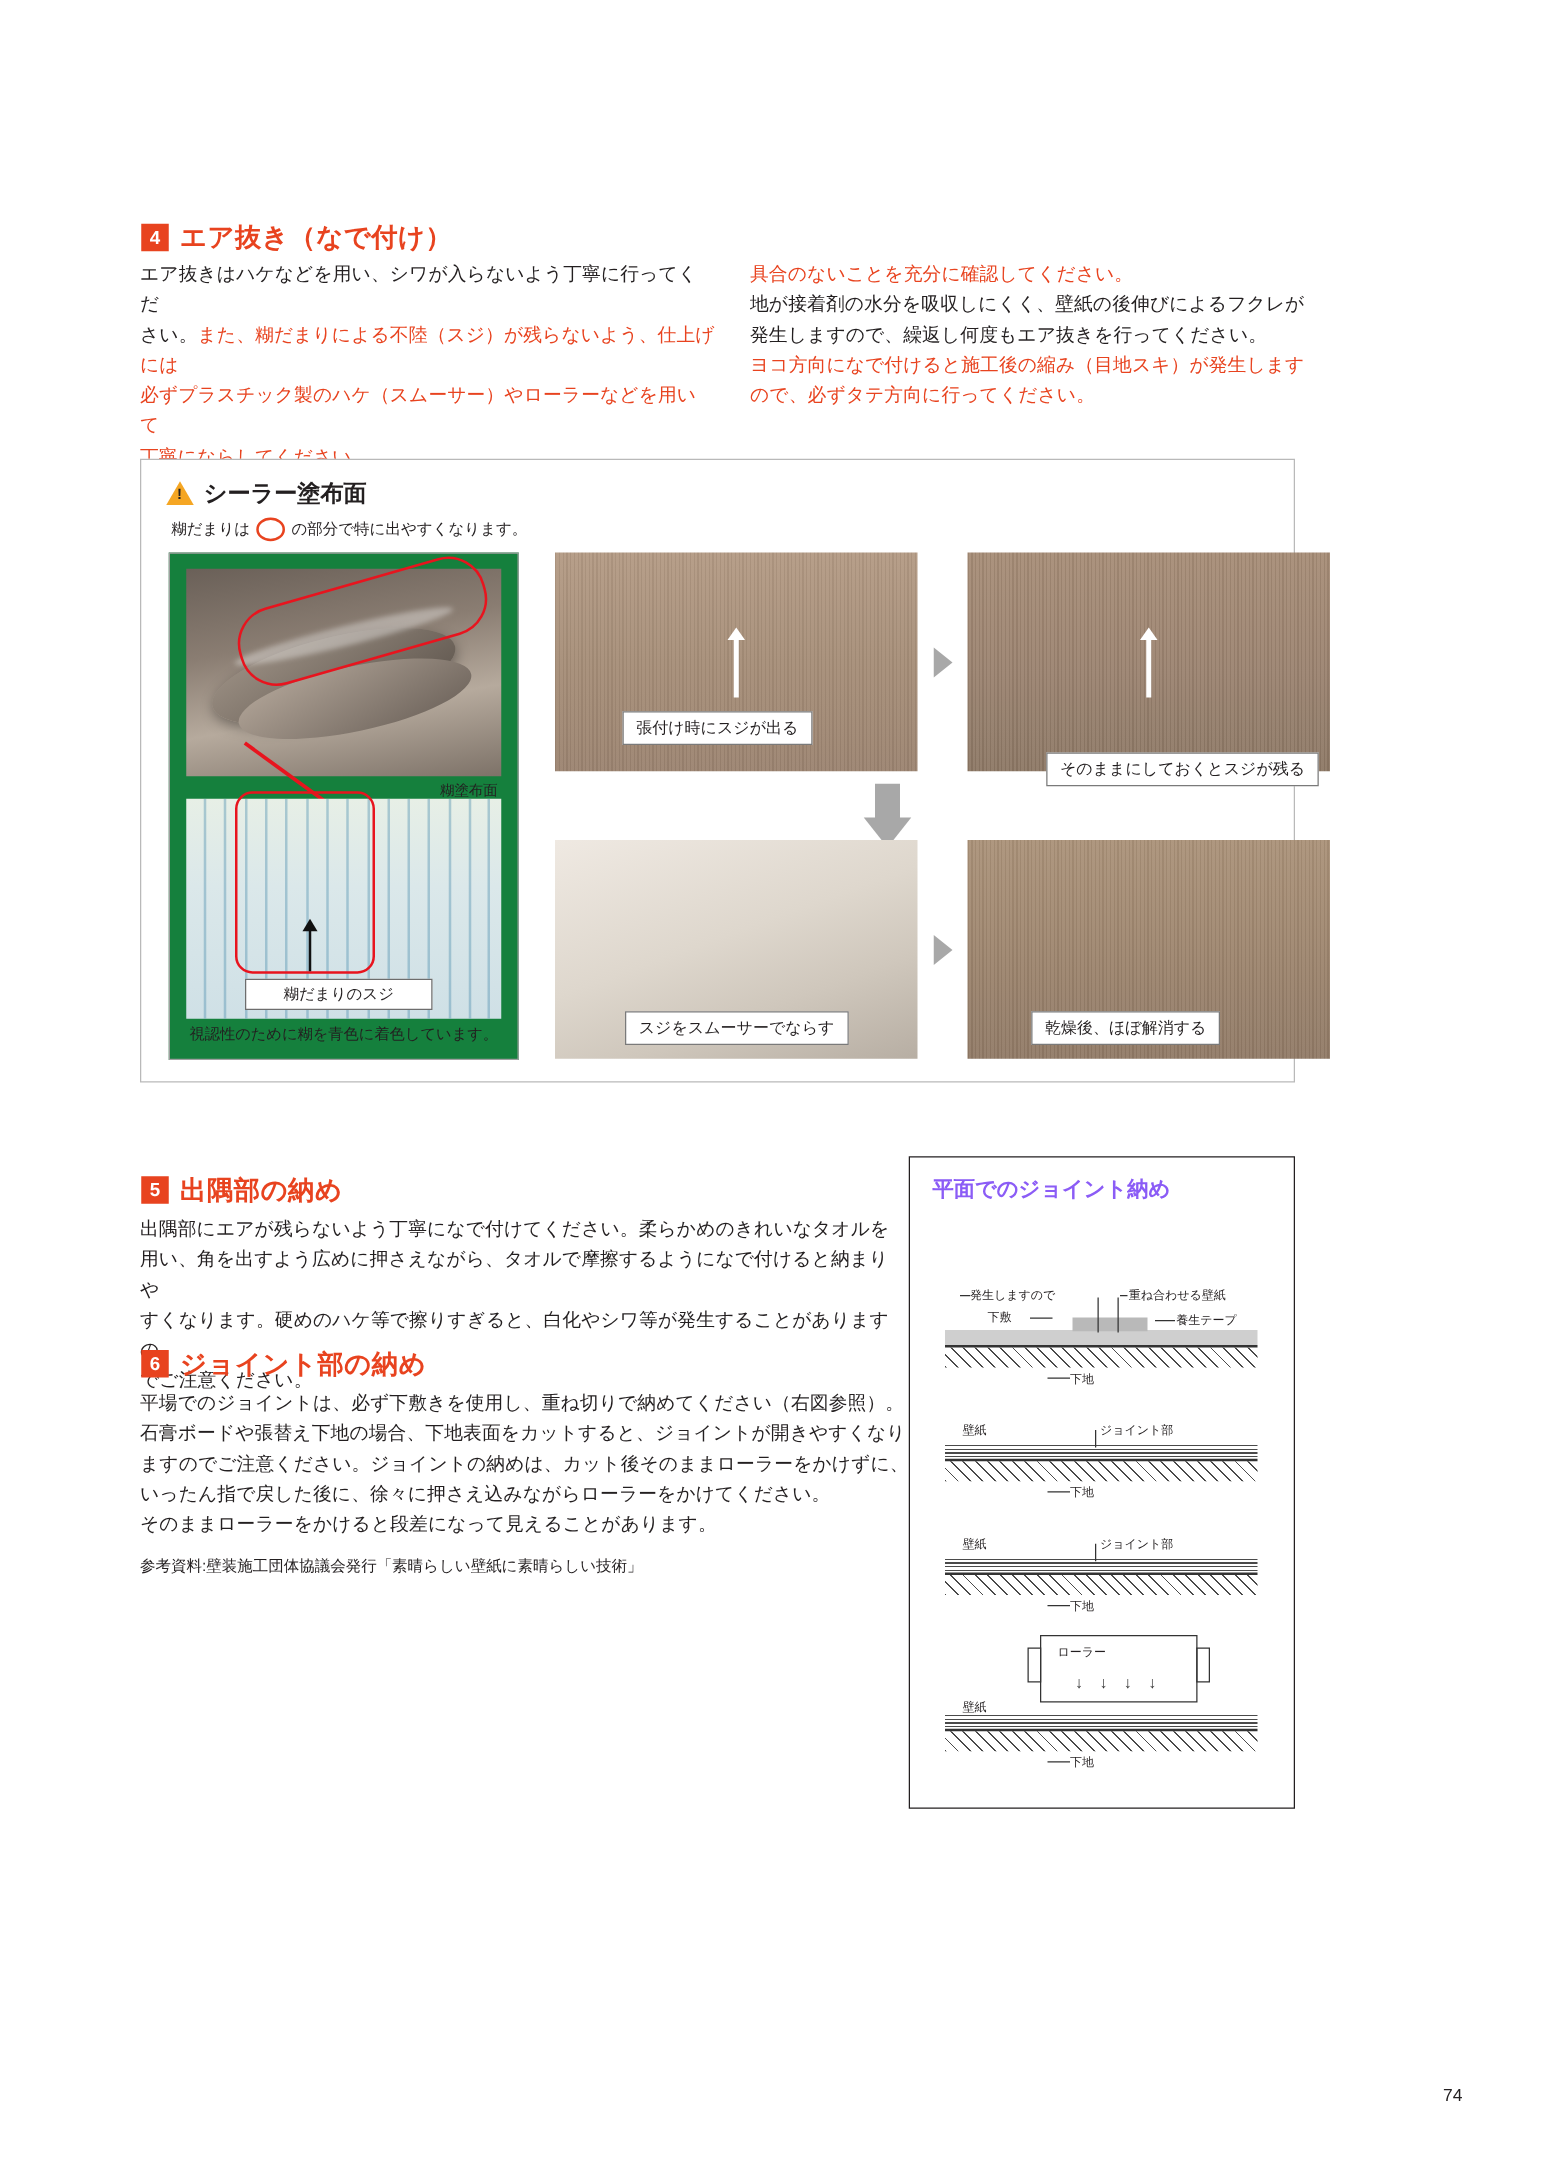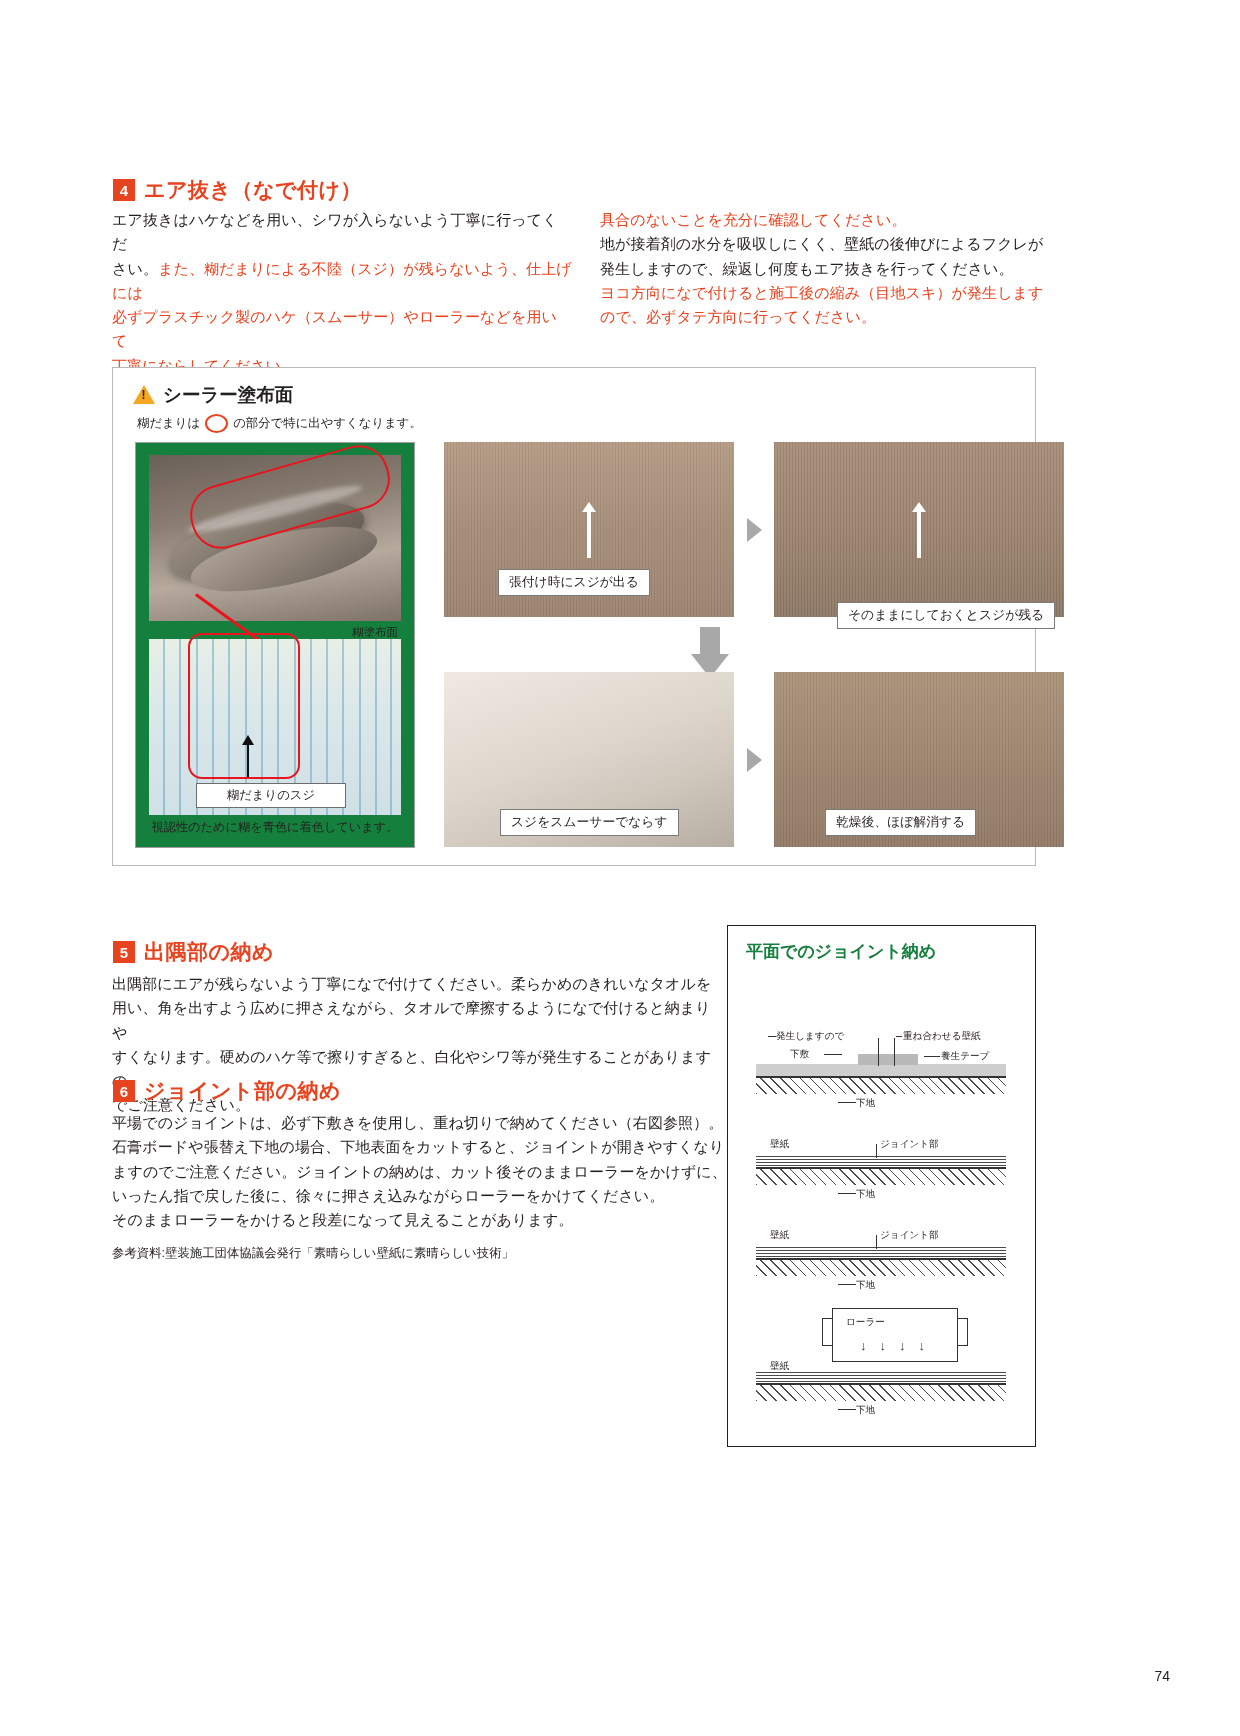--- a/index.html
+++ b/index.html
@@ -300,21 +300,21 @@
   
   #joint-box {
     position: absolute;
     left: 727px; top: 925px;
     width: 307px; height: 520px;
     border: 1px solid #231f20;
     background: #fff;
   }
   #joint-title {
     position: absolute; left: 18px; top: 14px;
-    font-size: 17px; font-weight: bold; color: #15803d;
+    font-size: 17px; font-weight: bold; color: #8b5cf6;
   }
   .dg-label {
     position: absolute;
     font-size: 9.6px;
     color: #231f20;
     white-space: nowrap;
   }
   .hatch {
     position: absolute;
     background: repeating-linear-gradient(45deg, #4a4a4a 0 1px, transparent 1px 7px);

